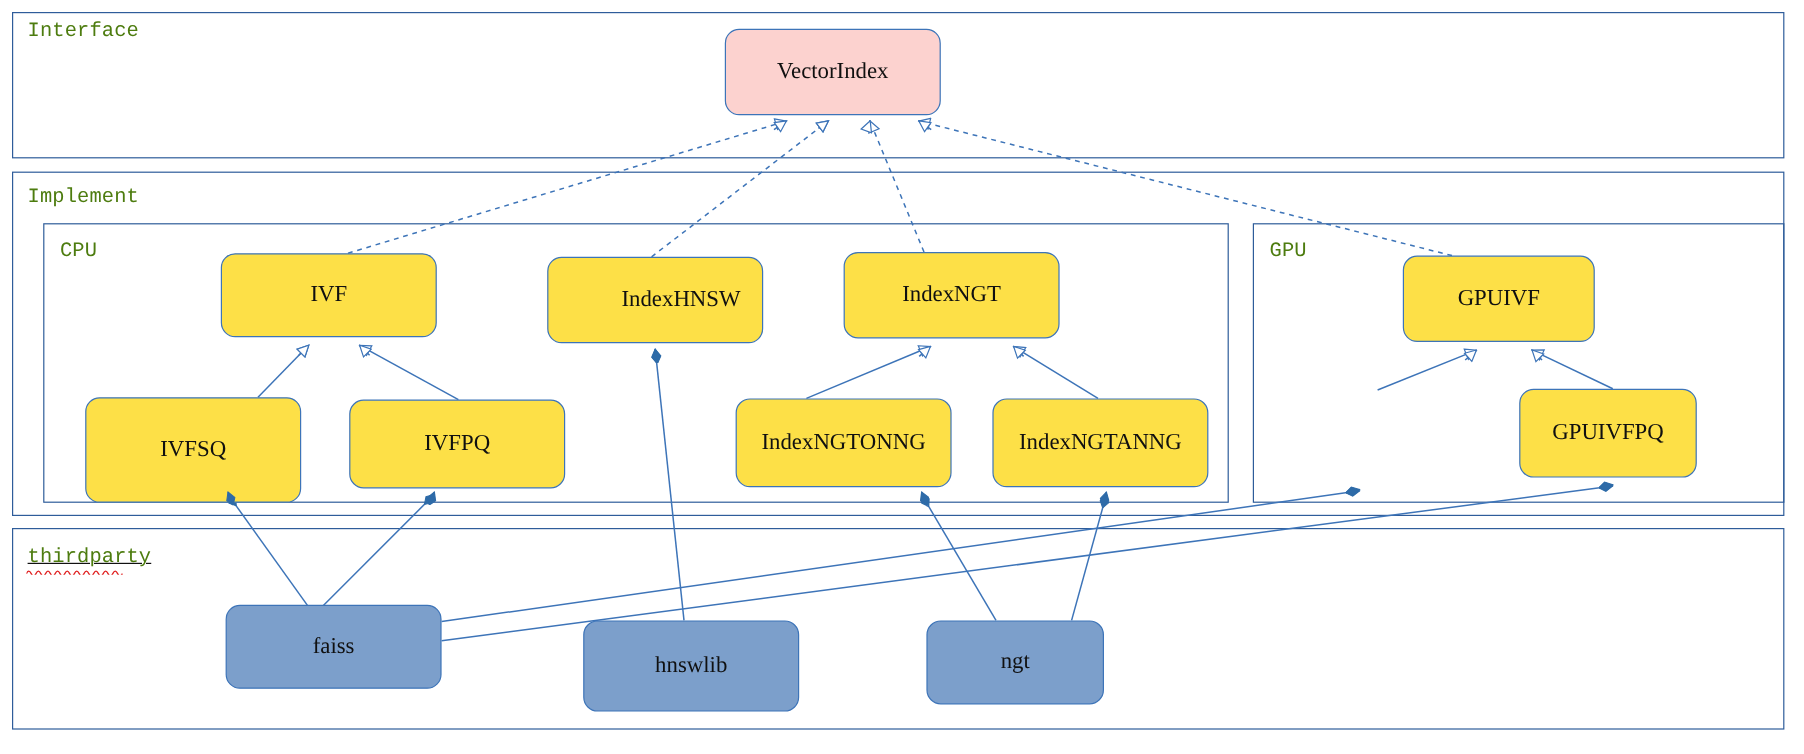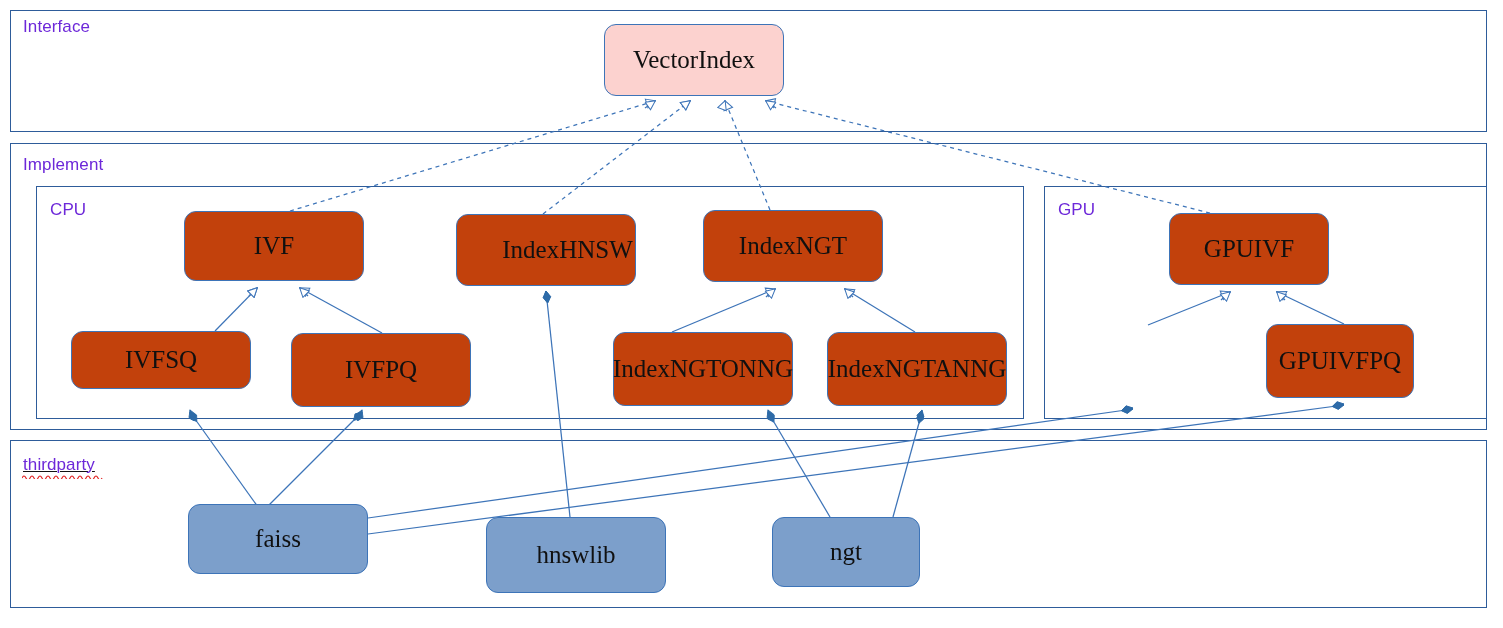--- a/index.html
+++ b/index.html
@@ -17,23 +17,23 @@
     font-family: "Liberation Serif", "DejaVu Serif", serif;
   }
   .container-box {
     position: absolute;
     box-sizing: border-box;
     border: 1.4px solid #2E5C9A;
     background: transparent;
   }
   .container-label {
     position: absolute;
-    font-family: Liberation Sans, sans-serif;
+    font-family: Liberation Mono, monospace;
     font-size: 17px;
-    color: #6d28d9;
+    color: #4d7c0f;
     white-space: nowrap;
     letter-spacing: 0.1px;
   }
   .container-label.spell {
     text-decoration: underline;
     text-decoration-color: #111111;
     text-decoration-thickness: 1px;
   }
   .squiggle {
     position: absolute;
@@ -42,27 +42,27 @@
   }
   .node {
     position: absolute;
     box-sizing: border-box;
     border-radius: 12px;
     border: 1.3px solid #3D74B8;
     display: flex;
     align-items: center;
     justify-content: center;
     font-family: "Liberation Serif", "DejaVu Serif", serif;
-    font-size: 25px;
+    font-size: 19px;
     color: #101010;
     text-align: center;
     line-height: 1.1;
     z-index: 5;
   }
-  .node.green  { background: #c2410c; }
+  .node.green  { background: #fde047; }
   .node.blue   { background: #7C9FCB; }
   .node.pink   { background: #FCD2CF; }
 
   svg.edges {
     position: absolute;
     left: 0;
     top: 0;
     width: 1503px;
     height: 628px;
     z-index: 2;
@@ -131,21 +131,21 @@
   </svg>
 
   <div class="node pink" style="left:604px; top:24px; width:180px; height:72px;">VectorIndex</div>
 
   <div class="node green" style="left:184px; top:211px; width:180px; height:70px;">IVF</div>
 
   <div class="node green" style="left:456px; top:214px; width:180px; height:72px;padding-left:43px;">IndexHNSW</div>
 
   <div class="node green" style="left:703px; top:210px; width:180px; height:72px;">IndexNGT</div>
 
-  <div class="node green" style="left:71px; top:331px; width:180px; height:58px;text-align:center;">IVFSQ</div>
+  <div class="node green" style="left:71px; top:331px; width:180px; height:88px;text-align:center;">IVFSQ</div>
 
   <div class="node green" style="left:291px; top:333px; width:180px; height:74px;">IVFPQ</div>
 
   <div class="node green" style="left:613px; top:332px; width:180px; height:74px;">IndexNGTONNG</div>
 
   <div class="node green" style="left:827px; top:332px; width:180px; height:74px;">IndexNGTANNG</div>
 
   <div class="node green" style="left:1169px; top:213px; width:160px; height:72px;">GPUIVF</div>
 
 

